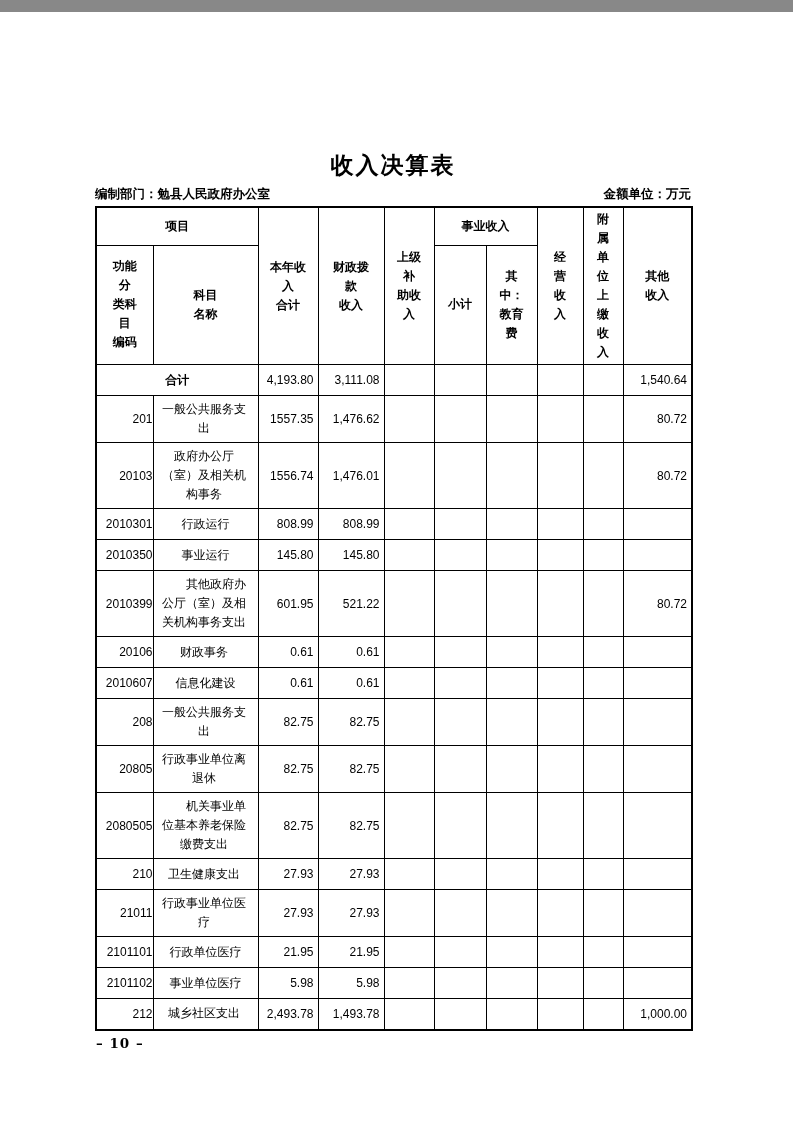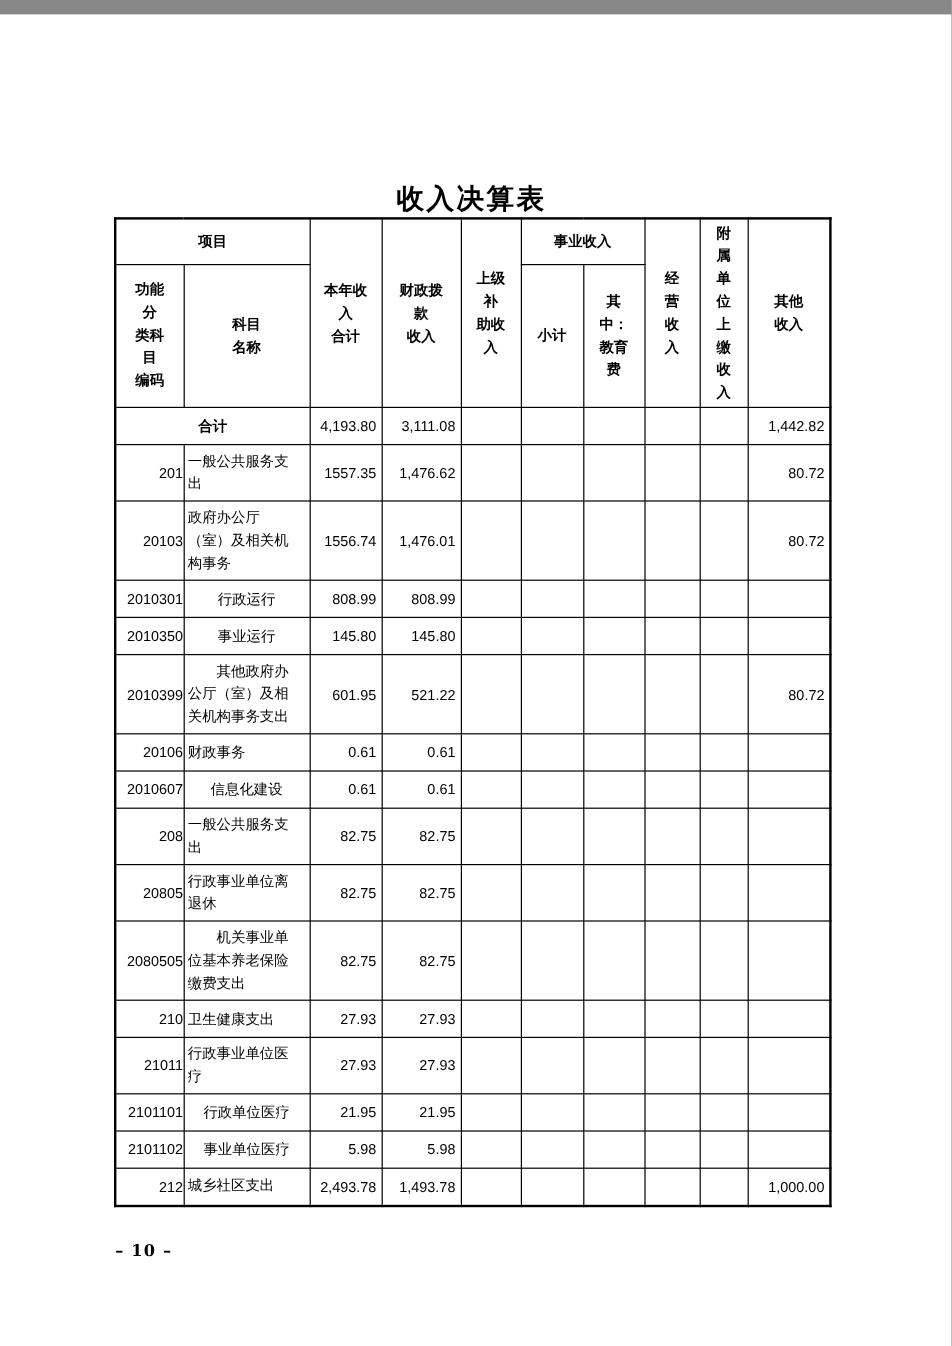--- a/index.html
+++ b/index.html
@@ -62,21 +62,21 @@
   }
   tr.hrow1 { height: 32px; }
   tr.hrow2 { height: 87px; }
   tbody tr { height: 31px; }
   td.code-cell {
     text-align: right;
     padding-left: 3px;
     font-size: 12.5px;
   }
   td.name-cell {
-    text-align: left;
+    text-align: center;
     padding: 4px 6px 4px 3px;
     line-height: 19px;
     word-break: break-all;
   }
   td.name-center { text-align: center; padding-right: 3px; }
   td.name-indent { text-indent: 24px; }
   td.num-cell {
     text-align: right;
     padding-right: 4px;
     font-size: 12.5px;
@@ -98,20 +98,24 @@
 </style>
 </head>
 <body>
 
 <div class="page">
   <div class="content">
 
     <div class="doc-title">收入决算表</div>
 
 
+    <div class="meta-row">
+      <span>编制部门：勉县人民政府办公室</span>
+      <span>金额单位：万元</span>
+    </div>
 
     <table class="main">
       <colgroup>
         <col style="width:57px">
           <col style="width:105px">
           <col style="width:60px">
         <col style="width:66px">
           <col style="width:50px">
           <col style="width:52px">
         <col style="width:51px">
@@ -153,21 +157,21 @@
       <tbody>
           <tr>
             <td class="total-label" colspan="2">合计</td>
             <td class="num-cell">4,193.80</td>
             <td class="num-cell">3,111.08</td>
             <td class="num-cell"></td>
             <td class="num-cell"></td>
             <td class="num-cell"></td>
             <td class="num-cell"></td>
             <td class="num-cell"></td>
-            <td class="num-cell">1,442.82</td>
+            <td class="num-cell">1,540.64</td>
           </tr>
           <tr>
             <td class="code-cell">201</td>
             <td class="name-cell">一般公共服务支出</td>
             <td class="num-cell">1557.35</td>
             <td class="num-cell">1,476.62</td>
             <td class="num-cell"></td>
             <td class="num-cell"></td>
             <td class="num-cell"></td>
             <td class="num-cell"></td>

